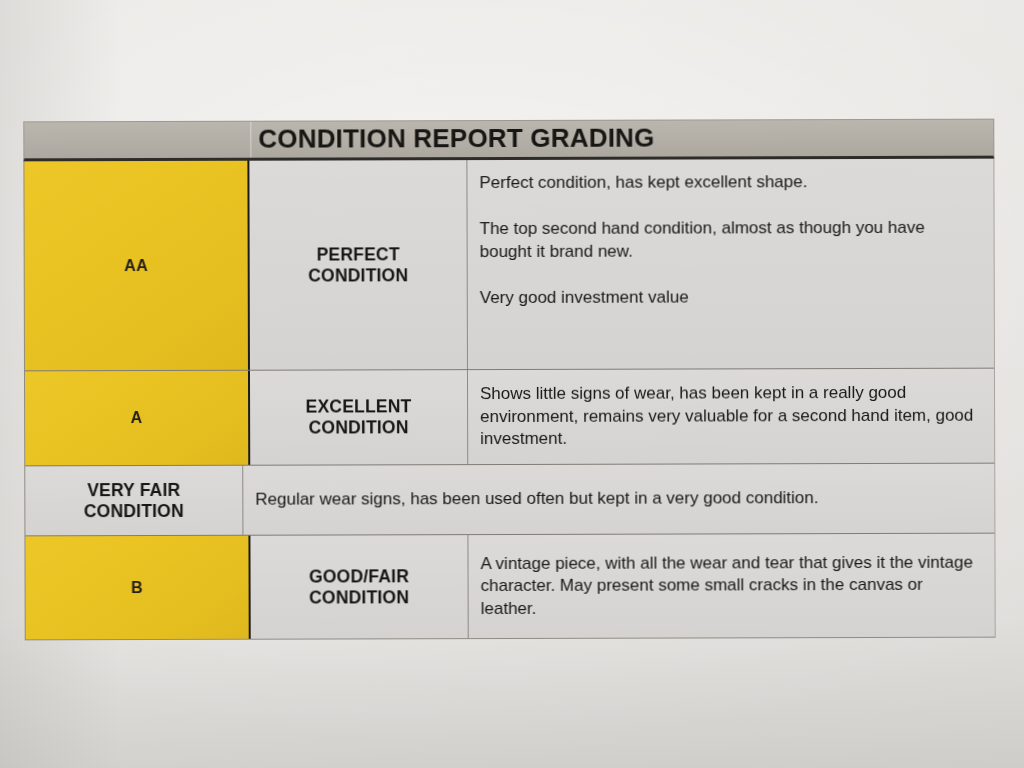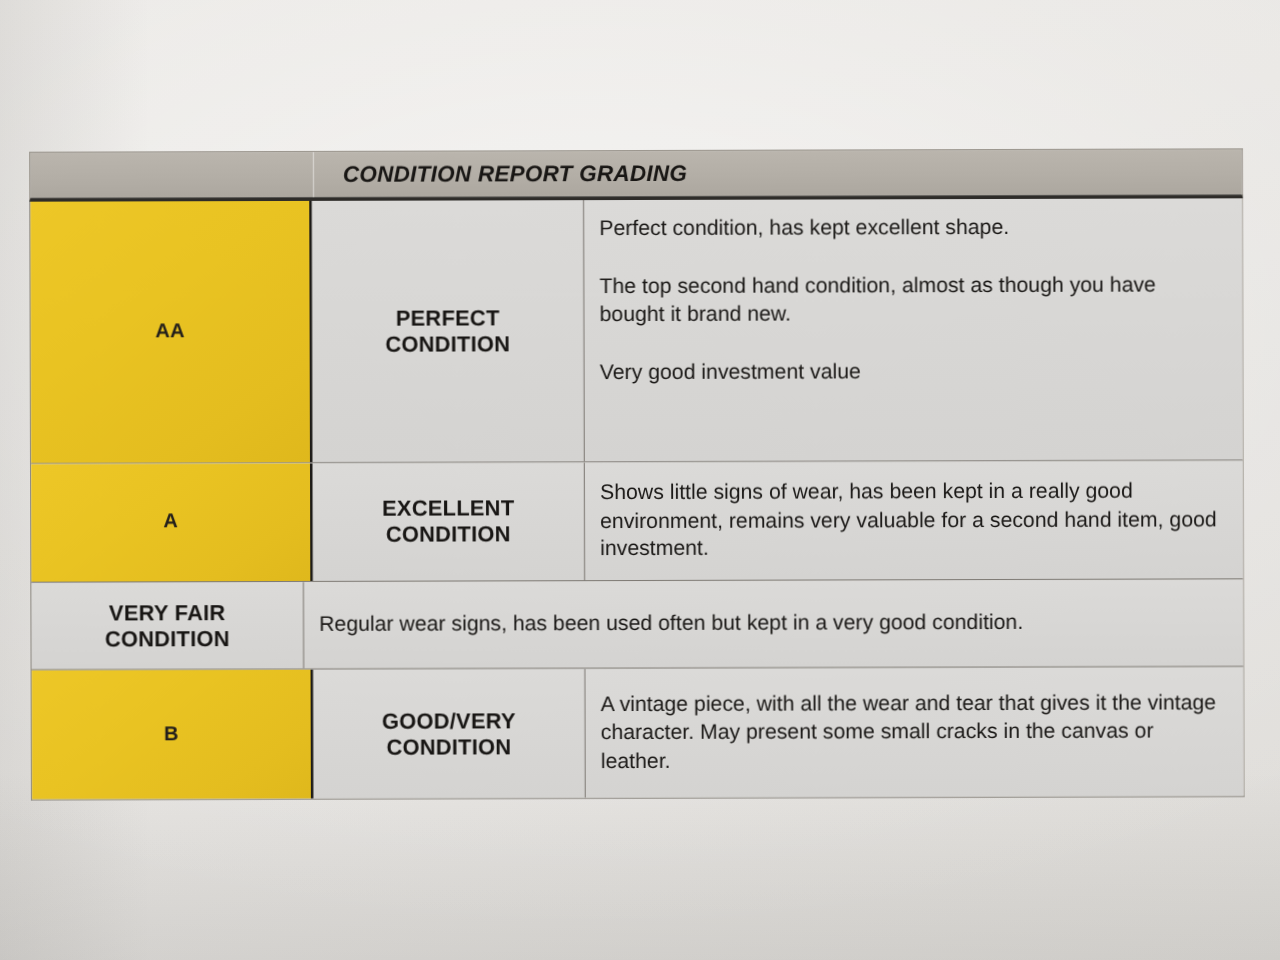--- a/index.html
+++ b/index.html
@@ -46,29 +46,28 @@
     background: linear-gradient(to bottom, #bab5ad 0%, #b3aea6 55%, #aca79f 100%);
     border-top: 1px solid #9c978f;
     border-left: 1px solid #9c978f;
     border-right: 1px solid #9c978f;
     border-bottom: 3px solid #2e2c29;
     position: relative;
     box-sizing: border-box;
   }
   .table-header-title {
     position: absolute;
-    left: 250px;
+    left: 234px;
     top: 50%;
     transform: translateY(-50%);
-    font-size: 18px;
+    font-size: 26px;
     font-weight: bold;
     letter-spacing: 0.2px;
     color: #181614;
     white-space: nowrap;
-    font-style: italic;
   }
   .header-divider {
     position: absolute;
     left: 226px;
     top: 0;
     bottom: 0;
     width: 1px;
     background: rgba(255,255,255,0.45);
   }
 
@@ -223,21 +222,21 @@
         <p class="desc-para">Regular wear signs, has been used often but kept in a very good condition.</p>
       </div>
     </div>
 
     <div class="grade-row row-b">
       <div class="cell-grade">
         <span class="cell-grade-label">B</span>
       </div>
       <div class="cell-name">
         <span class="cell-name-label">
-          <span>GOOD/VERY</span><br>
+          <span>GOOD/FAIR</span><br>
           <span>CONDITION</span>
         </span>
       </div>
       <div class="cell-desc">
         <p class="desc-para">A vintage piece, with all the wear and tear that gives it the vintage character. May present some small cracks in the canvas or leather.</p>
       </div>
     </div>
 
   </div>
 </div>

